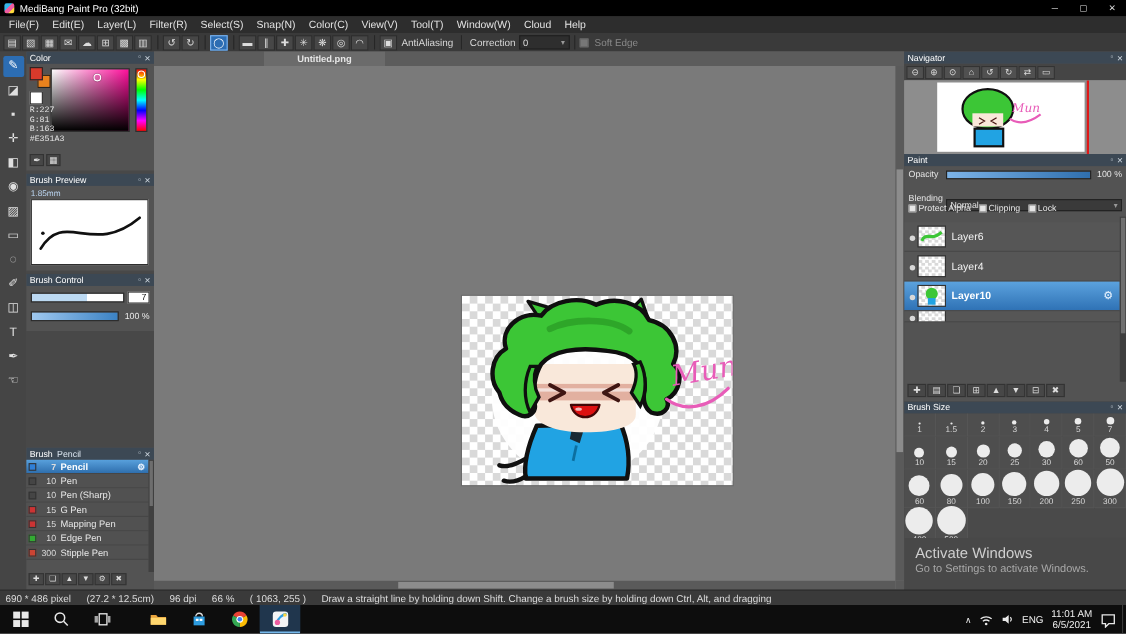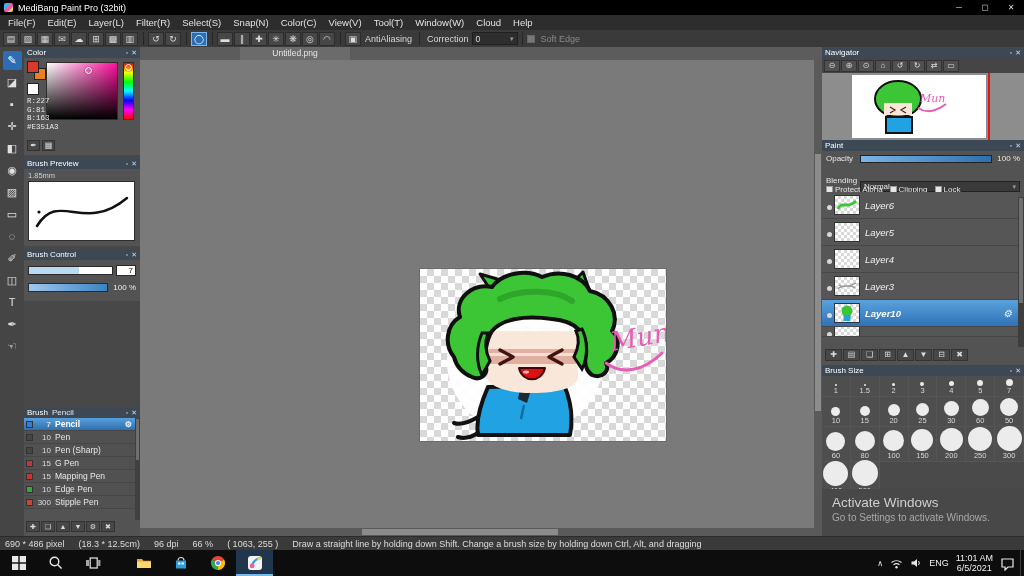--- a/index.html
+++ b/index.html
@@ -70,21 +70,21 @@
   .brush-row.sel{background:linear-gradient(#58a0dc,#2f6fae);color:#fff;font-weight:bold;}
   .brush-row .gear{margin-left:auto;margin-right:3px;font-size:8px;color:#eaf4ff;}
   .bscroll{position:absolute;right:0;top:11px;width:5px;bottom:16px;background:#404040;}
   .bscroll .thumb{margin:1px;height:40%;background:#6e6e6e;}
   .brush-tools{position:absolute;left:0;right:0;bottom:2px;height:13px;display:flex;gap:1px;padding-left:2px;}
   .sm-ico{width:14px;height:11px;background:#474747;border:1px solid #333;color:#ddd;font-size:7px;line-height:9px;text-align:center;flex:none;}
 
   
   .canvasarea{position:absolute;left:140px;top:47px;right:202px;bottom:40px;background:#7a7a7a;}
   .doc-tabbar{position:absolute;left:0;right:0;top:0;height:13px;background:#5c5c5c;}
-  .doc-tab{position:absolute;left:100px;width:110px;top:0;height:13px;background:#6b6b6b;color:#e6e6e6;font-size:8.5px;text-align:center;line-height:13px;}
+  .doc-tab{position:absolute;left:100px;width:110px;top:0;height:13px;background:#6b6b6b;color:#e6e6e6;font-size:8.5px;text-align:center;line-height:13px;font-weight:bold;}
   .viewport{position:absolute;left:0;right:8px;top:13px;bottom:8px;overflow:hidden;}
   .checker{background-image:conic-gradient(#d9d9d9 25%,#ffffff 25% 50%,#d9d9d9 50% 75%,#ffffff 75%);background-size:14px 14px;}
   .checker-sm{background-image:conic-gradient(#d9d9d9 25%,#ffffff 25% 50%,#d9d9d9 50% 75%,#ffffff 75%);background-size:6px 6px;}
   .artwork{position:absolute;left:280px;top:209px;width:246px;height:172px;box-shadow:0 0 0 1px #6a6a6a;}
   .vscroll{position:absolute;right:0;top:13px;bottom:8px;width:8px;background:#5a5a5a;}
   .vthumb{position:absolute;left:1px;right:1px;top:20%;height:55%;background:#8c8c8c;}
   .hscroll{position:absolute;left:0;right:8px;bottom:0;height:8px;background:#5a5a5a;}
   .hthumb{position:absolute;top:1px;bottom:1px;left:33%;width:29%;background:#8c8c8c;}
   .corner{position:absolute;right:0;bottom:0;width:8px;height:8px;background:#5a5a5a;}
 
@@ -98,21 +98,21 @@
 
   #layerPanel{top:93px;height:225px;}
   .lp-row{position:absolute;left:4px;right:4px;display:flex;align-items:center;font-size:8px;color:#e6e6e6;}
   .lp-label{width:34px;flex:none;}
   .lp-track{flex:1;height:8px;background:linear-gradient(to right,#7db4e8,#2f6fae);border:1px solid #222;}
   .lp-val{width:28px;text-align:right;flex:none;}
   .lp-dd{flex:1;height:11px;background:#3a3a3a;border:1px solid #222;display:flex;align-items:center;padding:0 3px;font-size:8px;color:#e6e6e6;margin-top:12px;}
   .lp-dd .caret{margin-left:auto;font-size:7px;color:#999;}
   .cbx{display:flex;align-items:center;margin-right:7px;}
   .cbx .cb{width:7px;height:7px;margin-right:2px;}
-  .layer-list{position:absolute;left:0;right:6px;top:52px;height:150px;overflow:hidden;font-style:italic;}
+  .layer-list{position:absolute;left:0;right:6px;top:62px;height:150px;overflow:hidden;}
   .layer-row{height:27px;display:flex;align-items:center;background:#565656;border-bottom:1px solid #474747;padding:0 2px;}
   .layer-row .vis{width:10px;text-align:center;flex:none;}
   .visdot{display:inline-block;width:5px;height:5px;border-radius:50%;background:#d8d8d8;}
   .layer-thumb{width:26px;height:20px;border:1px solid #333;position:relative;margin-right:5px;flex:none;overflow:hidden;}
   .layer-name{font-size:9.5px;color:#f2f2f2;}
   .layer-row.sel{background:linear-gradient(#5ba2de,#2f72b5);}
   .layer-row.sel .layer-name{font-weight:bold;color:#fff;}
   .layer-row .gear{margin-left:auto;font-size:10px;color:#eaf4ff;margin-right:4px;}
   .layer-row.partial{height:10px;overflow:hidden;}
   .lscroll{position:absolute;right:0;top:57px;width:6px;height:150px;background:#3e3e3e;}
@@ -468,35 +468,21 @@
         <span class="layer-thumb checker-sm">
           <svg width="24" height="18">
               <path d="M3,13 C7,4 12,14 21,5" stroke="#3cc636" stroke-width="3" fill="none"></path>
             </svg>
         </span>
         <span class="layer-name">Layer6</span>
       </div>
       <div class="layer-row">
         <span class="vis"><span class="visdot"></span></span>
         <span class="layer-thumb checker-sm"></span>
-        <span class="layer-name">Layer5</span>
-      </div>
-      <div class="layer-row">
-        <span class="vis"><span class="visdot"></span></span>
-        <span class="layer-thumb checker-sm"></span>
         <span class="layer-name">Layer4</span>
-      </div>
-      <div class="layer-row">
-        <span class="vis"><span class="visdot"></span></span>
-        <span class="layer-thumb checker-sm">
-          <svg width="24" height="18">
-              <path d="M3,12 C8,6 12,12 21,6 M4,8 C9,12 15,6 20,11" stroke="#9a9a9a" stroke-width="1.3" fill="none"></path>
-            </svg>
-        </span>
-        <span class="layer-name">Layer3</span>
       </div>
       <div class="layer-row sel">
         <span class="vis"><span class="visdot"></span></span>
         <span class="layer-thumb checker-sm">
           <svg width="24" height="18">
               <circle cx="12" cy="7" r="5.5" fill="#3cc636"></circle>
               <rect x="8.5" y="11" width="7" height="6" fill="#21a3e3"></rect>
             </svg>
         </span>
         <span class="layer-name">Layer10</span>
@@ -626,21 +612,21 @@
   </div>
 
   <div class="watermark">
     <div class="wm1">Activate Windows</div>
     <div class="wm2">Go to Settings to activate Windows.</div>
   </div>
 </div>
 
 <div class="statusbar">
   <span class="st">690 * 486 pixel</span>
-  <span class="st">(18.3 * 12.5cm)</span>
+  <span class="st">(27.2 * 12.5cm)</span>
   <span class="st">96 dpi</span>
   <span class="st">66 %</span>
   <span class="st">( 1063, 255 )</span>
   <span class="st">Draw a straight line by holding down Shift. Change a brush size by holding down Ctrl, Alt, and dragging</span>
 </div>
 
 <div class="taskbar">
   <div class="tk-btn">
     <svg width="16" height="16">
       <rect x="1" y="1" width="6.3" height="6.3" fill="#e8e8e8"></rect>

